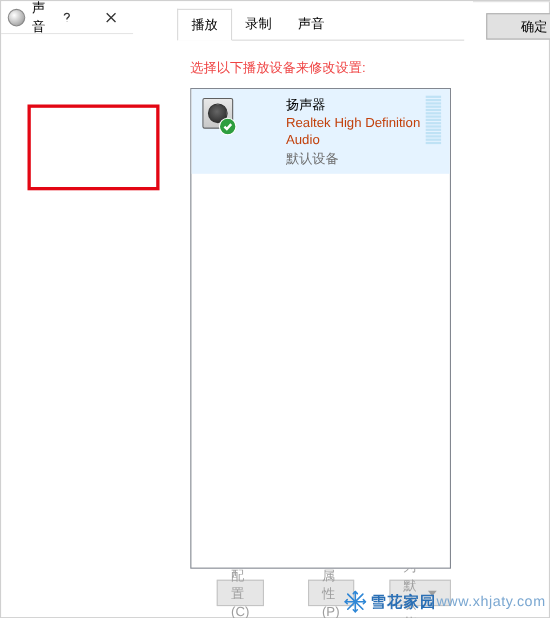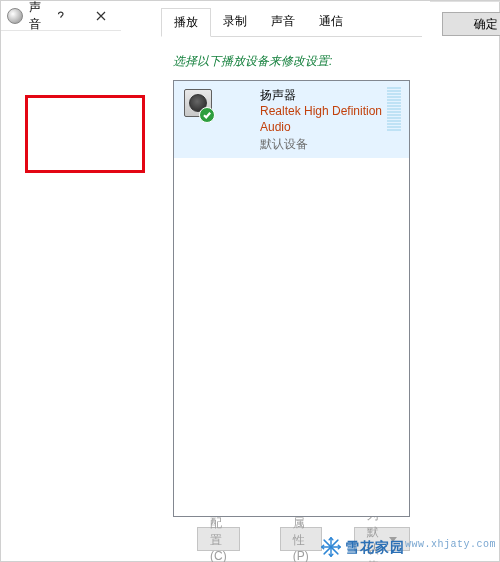--- a/index.html
+++ b/index.html
@@ -16,21 +16,21 @@
   .winbtn svg { width: 10px; height: 10px; stroke: #333; stroke-width: 1.2; fill: none; }
 
   
   .tabarea { padding: 6px 8px 0 8px; }
   .tabs { display: flex; border-bottom: 1px solid #d9d9d9; position: relative; }
   .tab { padding: 5px 12px 5px; color: #000; position: relative; top: 1px; cursor: default; }
   .tab.active { border: 1px solid #d9d9d9; border-bottom: 1px solid #fff; background: #fff; }
 
   .tabpanel { padding: 14px 12px 10px 12px; flex: 1; display: flex; flex-direction: column; }
 
-  .instruction { margin: 2px 0 10px 0; color: #15803d; font-style: italic; }
+  .instruction { margin: 2px 0 10px 0; color: #ef4444; }
 
   .listbox { flex: 1; border: 1px solid #828790; background: #fff; overflow: hidden; position: relative; }
 
   .device-item { display: flex; align-items: flex-start; padding: 6px 8px; background: #e5f3ff; }
   .device-icon { width: 32px; height: 32px; position: relative; margin-right: 8px; }
   .device-icon .spk-body { width: 28px; height: 28px; border: 1px solid #5f5f5f; background: linear-gradient(#e8e8e8, #c8c8c8); border-radius: 2px; position: absolute; top: 2px; left: 2px; }
   .device-icon .spk-cone { width: 18px; height: 18px; border-radius: 50%; background: radial-gradient(circle at 45% 40%, #666, #222); position: absolute; top: 7px; left: 7px; border: 1px solid #333; }
   .badge { position: absolute; right: -4px; bottom: -4px; width: 16px; height: 16px; border-radius: 50%; background: #2e9e3f; border: 1px solid #fff; display: flex; align-items: center; justify-content: center; }
   .badge svg { width: 10px; height: 10px; stroke: #fff; stroke-width: 2.2; fill: none; }
 
@@ -51,21 +51,21 @@
   .spacer { flex: 1; }
 
   .footer { border-top: 1px solid #e0e0e0; padding: 10px 12px; display: flex; justify-content: flex-end; gap: 12px; }
   .footer .btn { width: 88px; color: #000; border-color: #adadad; background: #e1e1e1; }
 
   
   .watermark { position: absolute; right: 4px; bottom: 4px; display: flex; align-items: center; gap: 3px; pointer-events: none; }
   .wm-icon { width: 22px; height: 22px; }
   .wm-text { display: flex; flex-direction: row; line-height: 1.05; }
   .wm-main { font-size: 14px; font-weight: 700; color: #2a6fb5; letter-spacing: 1px; }
-  .wm-sub  { font-size: 10px; color: #7aa7d1; letter-spacing: 0.5px; font-family: Liberation Mono, monospace; }
+  .wm-sub  { font-size: 13px; color: #7aa7d1; letter-spacing: 0.5px; }
 </style>
 </head>
 <body>
 
 <div class="window">
 
   <div class="titlebar">
     <span class="title-icon"></span>
     <span class="title-text">声音</span>
     <div class="winbtn">
@@ -78,21 +78,20 @@
           <path d="M1 1 L9 9 M9 1 L1 9"></path>
         </svg>
     </div>
   </div>
 
   <div class="tabarea" style="flex:1;display:flex;flex-direction:column;padding-left:40px;">
     <div class="tabs">
       <div class="tab active">播放</div>
       <div class="tab">录制</div>
       <div class="tab">声音</div>
-      <div class="tab">通信</div>
     </div>
 
     <div class="tabpanel">
       <div class="instruction">选择以下播放设备来修改设置:</div>
 
       <div class="listbox">
         <div class="device-item">
           <div class="device-icon">
             <div class="spk-body"></div>
             <div class="spk-cone"></div>

